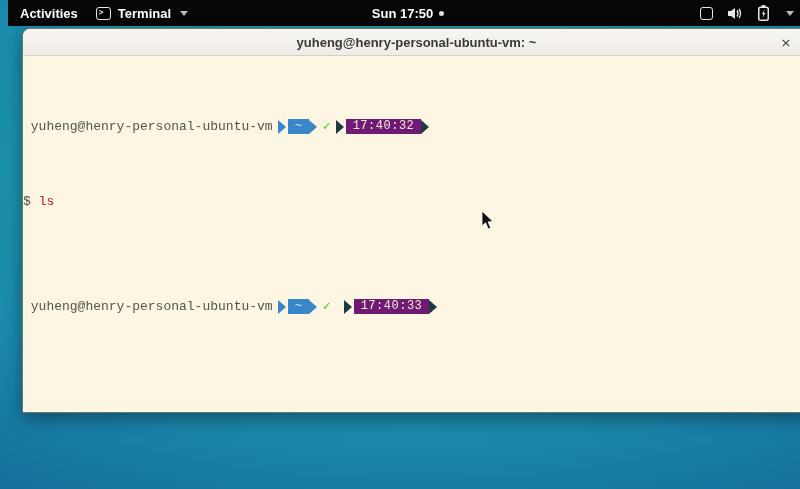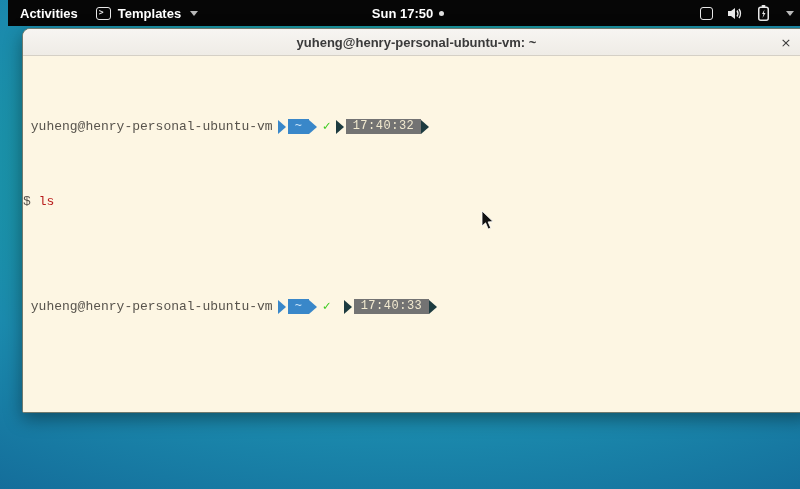--- a/index.html
+++ b/index.html
@@ -81,34 +81,34 @@
   
   .pl { display:inline-flex; align-items:center; height:15px; margin-left:5px; }
   .pl-tri { width:0; height:0; border-top:7.5px solid transparent; border-bottom:7.5px solid transparent; }
   .tri-blue { border-left:8px solid #3987c9; }
   .tri-dark { border-left:8px solid #1d3b40; }
   .pl-body {
     height:15px; display:inline-flex; align-items:center;
     padding:0 7px; font-size:12px;
   }
   .body-blue { background:#3987c9; color:#cfe8fb; margin-left:2px; }
-  .body-dark { background:#737373; color:#f2ead0; margin-left:2px; letter-spacing:.5px; }
+  .body-dark { background:#701a75; color:#f2ead0; margin-left:2px; letter-spacing:.5px; }
 
   
   .mouse { position:absolute; left:481px; top:211px; z-index:50; }
 </style>
 </head>
 <body>
 
 <div class="topbar">
   <div class="tb-left">
     <span class="tb-activities">Activities</span>
     <span class="tb-app">
       <span class="term-glyph">&gt;</span>
-      <span>Templates</span>
+      <span>Terminal</span>
       <span class="caret-down"></span>
     </span>
   </div>
   <div class="tb-clock">
     <span>Sun 17:50</span>
     <span class="notif-dot"></span>
   </div>
   <div class="tb-right">
     <span class="screen-glyph sysicon"></span>
     <span class="sysicon">

